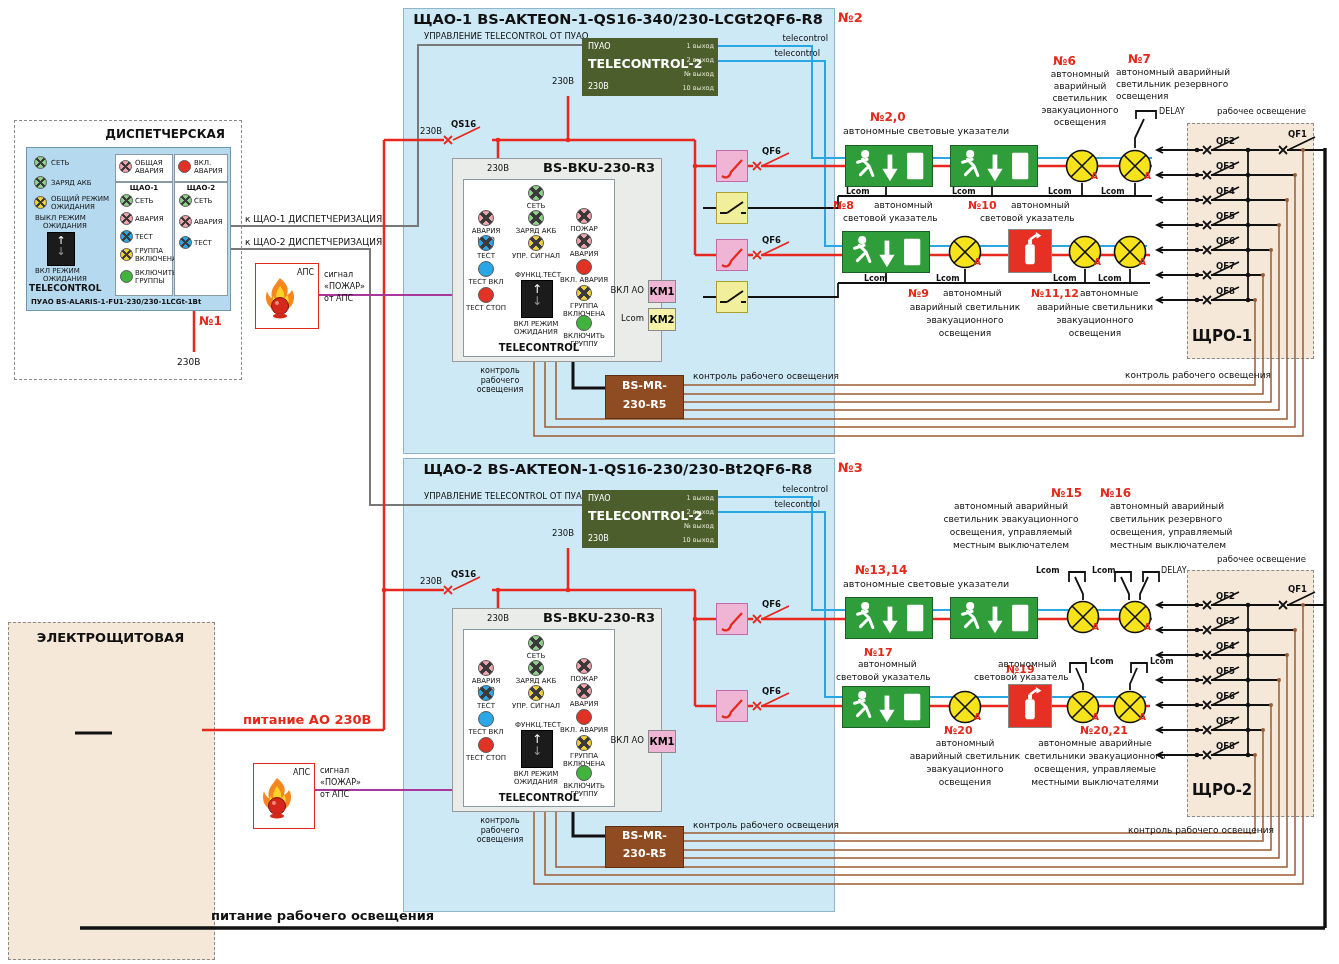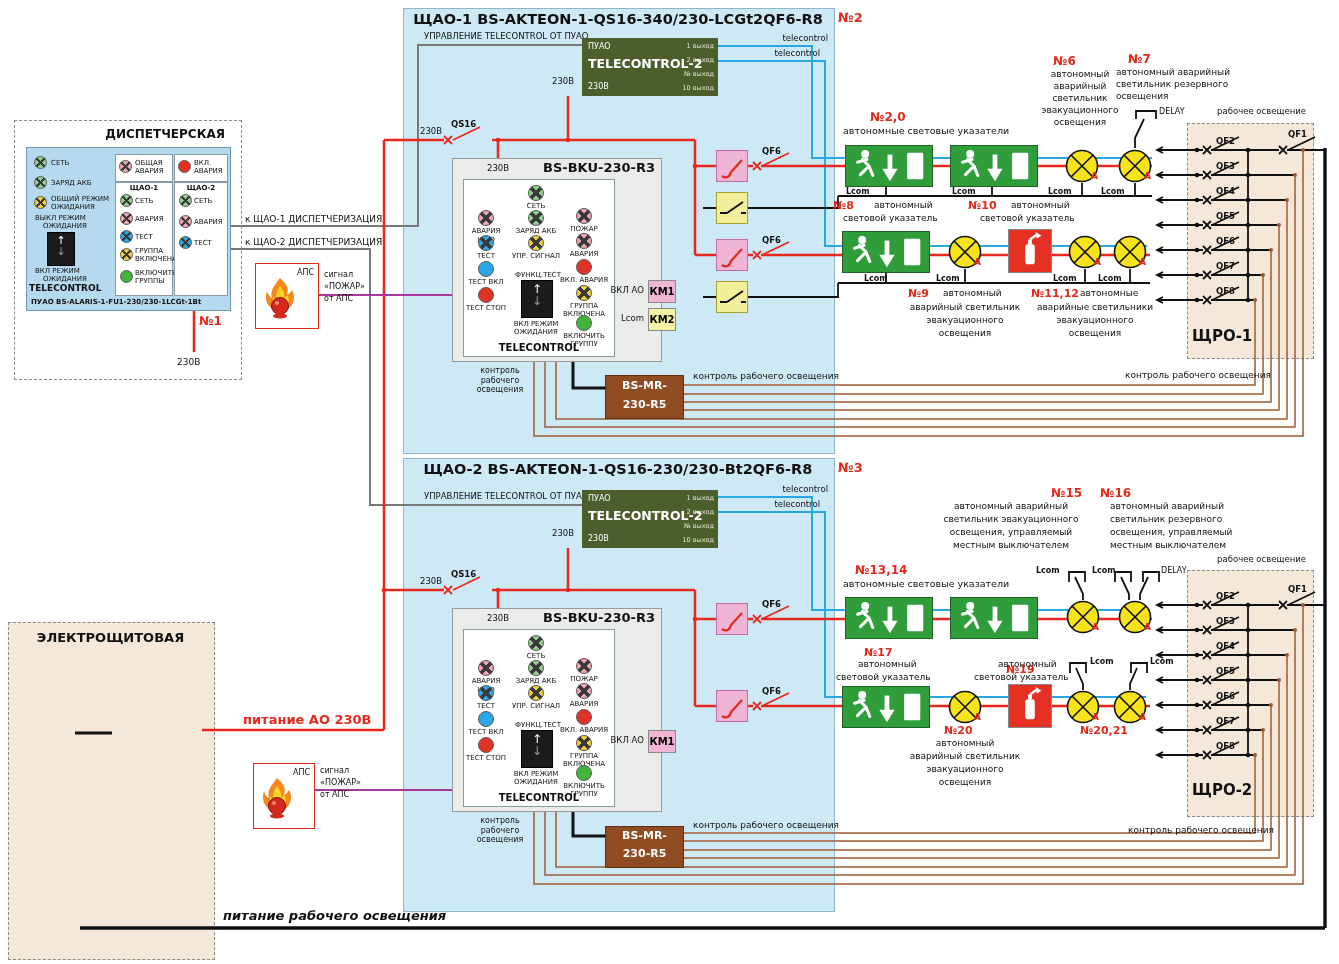--- a/index.html
+++ b/index.html
@@ -685,20 +685,26 @@
       <span class="lampA">A</span>
     </div>
 <span class="lbl bold red s11" style="left:944px;top:724px;">№20</span>
 <div class="lbl ctr" style="left:900px;top:737px;width:130px;line-height:13px;">
   <div>автономный</div>
       <div>аварийный светильник</div>
   <div>эвакуационного</div>
       <div>освещения</div>
 </div>
 <span class="lbl bold red s11" style="left:1080px;top:724px;">№20,21</span>
+<div class="lbl ctr" style="left:1020px;top:737px;width:150px;line-height:13px;">
+  <div>автономные аварийные</div>
+      <div>светильники эвакуационного</div>
+  <div>освещения, управляемые</div>
+      <div>местными выключателями</div>
+</div>
 
 <div class="lbl rt s85" style="left:1198px;top:554px;width:108px;">рабочее освещение</div>
 <span class="lbl bold s85" style="left:1288px;top:584px;">QF1</span>
 <span class="lbl bold s85" style="left:1216px;top:591px;">QF2</span>
 <span class="lbl bold s85" style="left:1216px;top:616px;">QF3</span>
 <span class="lbl bold s85" style="left:1216px;top:641px;">QF4</span>
 <span class="lbl bold s85" style="left:1216px;top:666px;">QF5</span>
 <span class="lbl bold s85" style="left:1216px;top:691px;">QF6</span>
 <span class="lbl bold s85" style="left:1216px;top:716px;">QF7</span>
 <span class="lbl bold s85" style="left:1216px;top:741px;">QF8</span>
@@ -710,15 +716,15 @@
 <div class="abs" style="left:253px;top:763px;width:60px;height:64px;background:#fff;border:1.5px solid #e22a1c;">
   <svg width="40" height="44" style="position:absolute;left:3px;top:12px;">
         <use href="#fireicon"></use>
       </svg>
   <span class="lbl s8" style="left:39px;top:4px;">АПС</span>
 </div>
 <span class="lbl s8" style="left:320px;top:766px;">сигнал</span>
 <span class="lbl s8" style="left:320px;top:778px;">«ПОЖАР»</span>
 <span class="lbl s8" style="left:320px;top:790px;">от АПС</span>
 
-<span class="lbl bold s13" style="left:223px;top:908px;font-style:italic;">питание рабочего освещения</span>
+<span class="lbl bold s13" style="left:211px;top:908px;">питание рабочего освещения</span>
 
 </div>
 
 </body></html>

